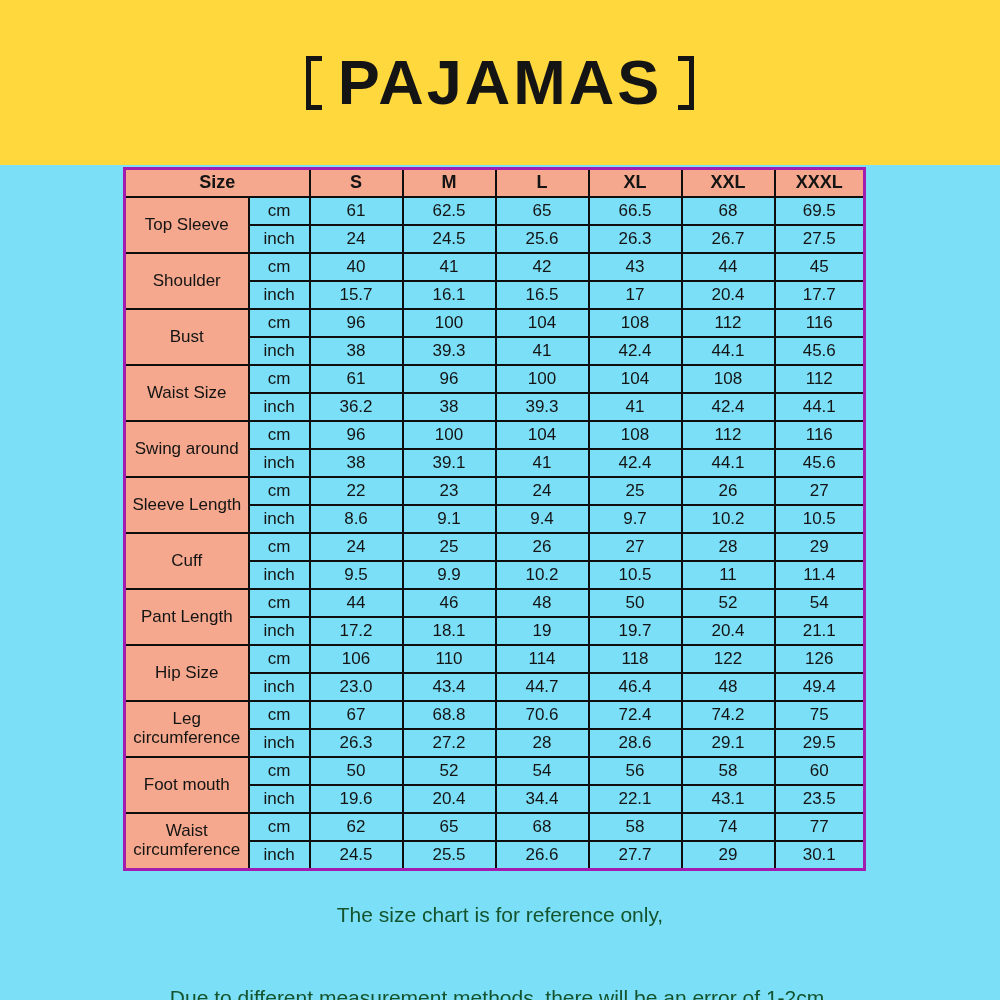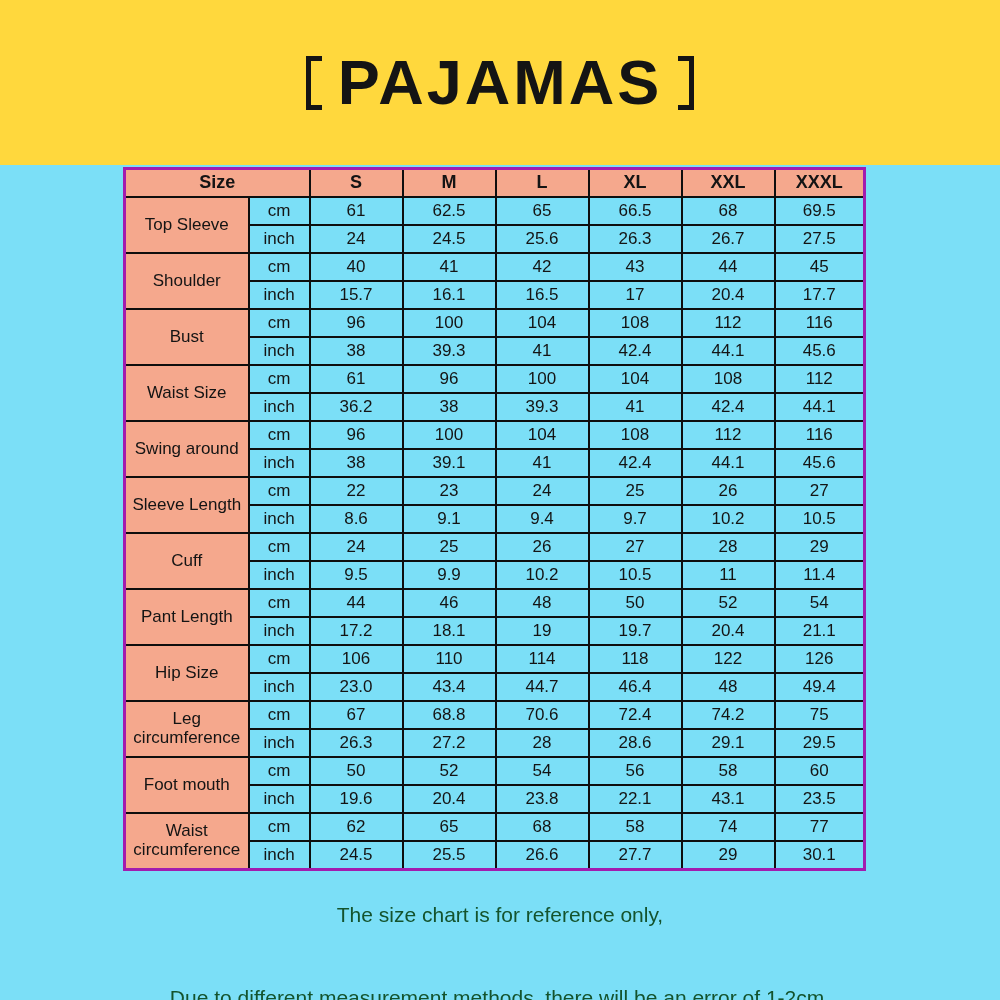--- a/index.html
+++ b/index.html
@@ -316,21 +316,21 @@
         <td class="cell-cyan">52</td>
         <td class="cell-cyan">54</td>
         <td class="cell-cyan">56</td>
         <td class="cell-cyan">58</td>
         <td class="cell-cyan">60</td>
       </tr>
       <tr>
         <td class="cell-cyan">inch</td>
         <td class="cell-cyan">19.6</td>
         <td class="cell-cyan">20.4</td>
-        <td class="cell-cyan">23.8</td>
+        <td class="cell-cyan">34.4</td>
         <td class="cell-cyan">22.1</td>
         <td class="cell-cyan">43.1</td>
         <td class="cell-cyan">23.5</td>
       </tr>
       <tr>
         <td class="cell-salmon row-label" rowspan="2">Waist circumference</td>
         <td class="cell-cyan">cm</td>
         <td class="cell-cyan">62</td>
         <td class="cell-cyan">65</td>
         <td class="cell-cyan">68</td>

